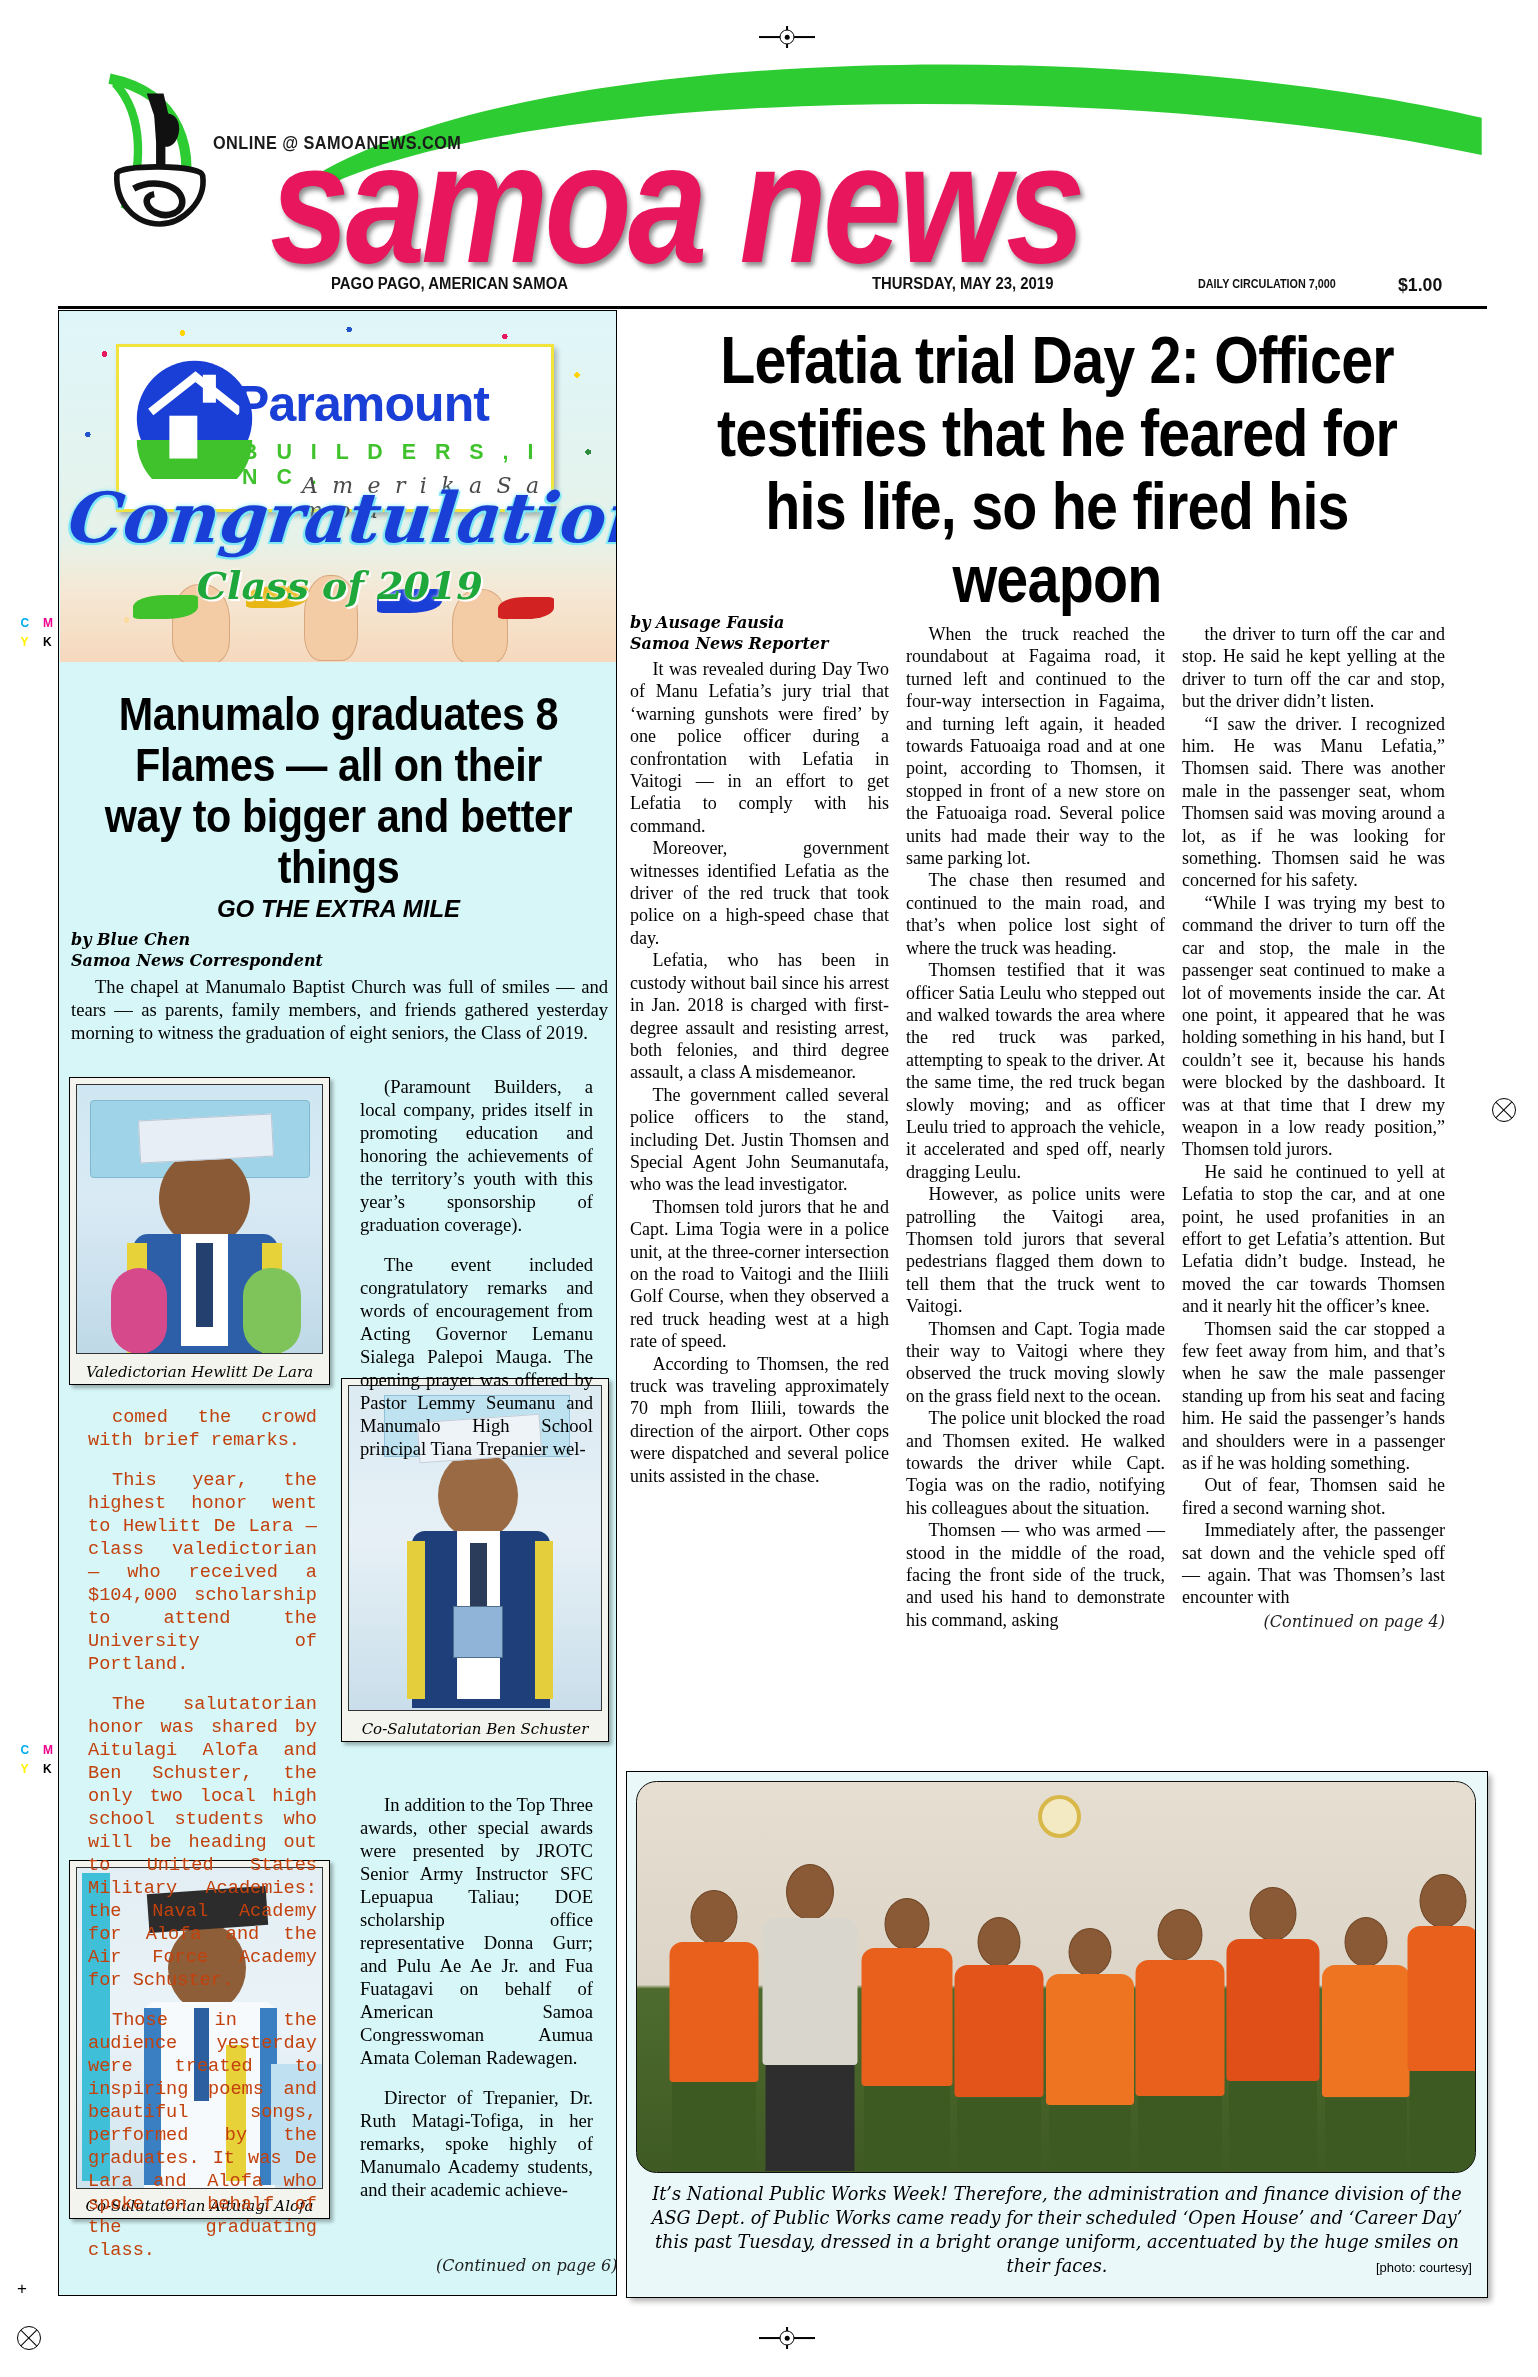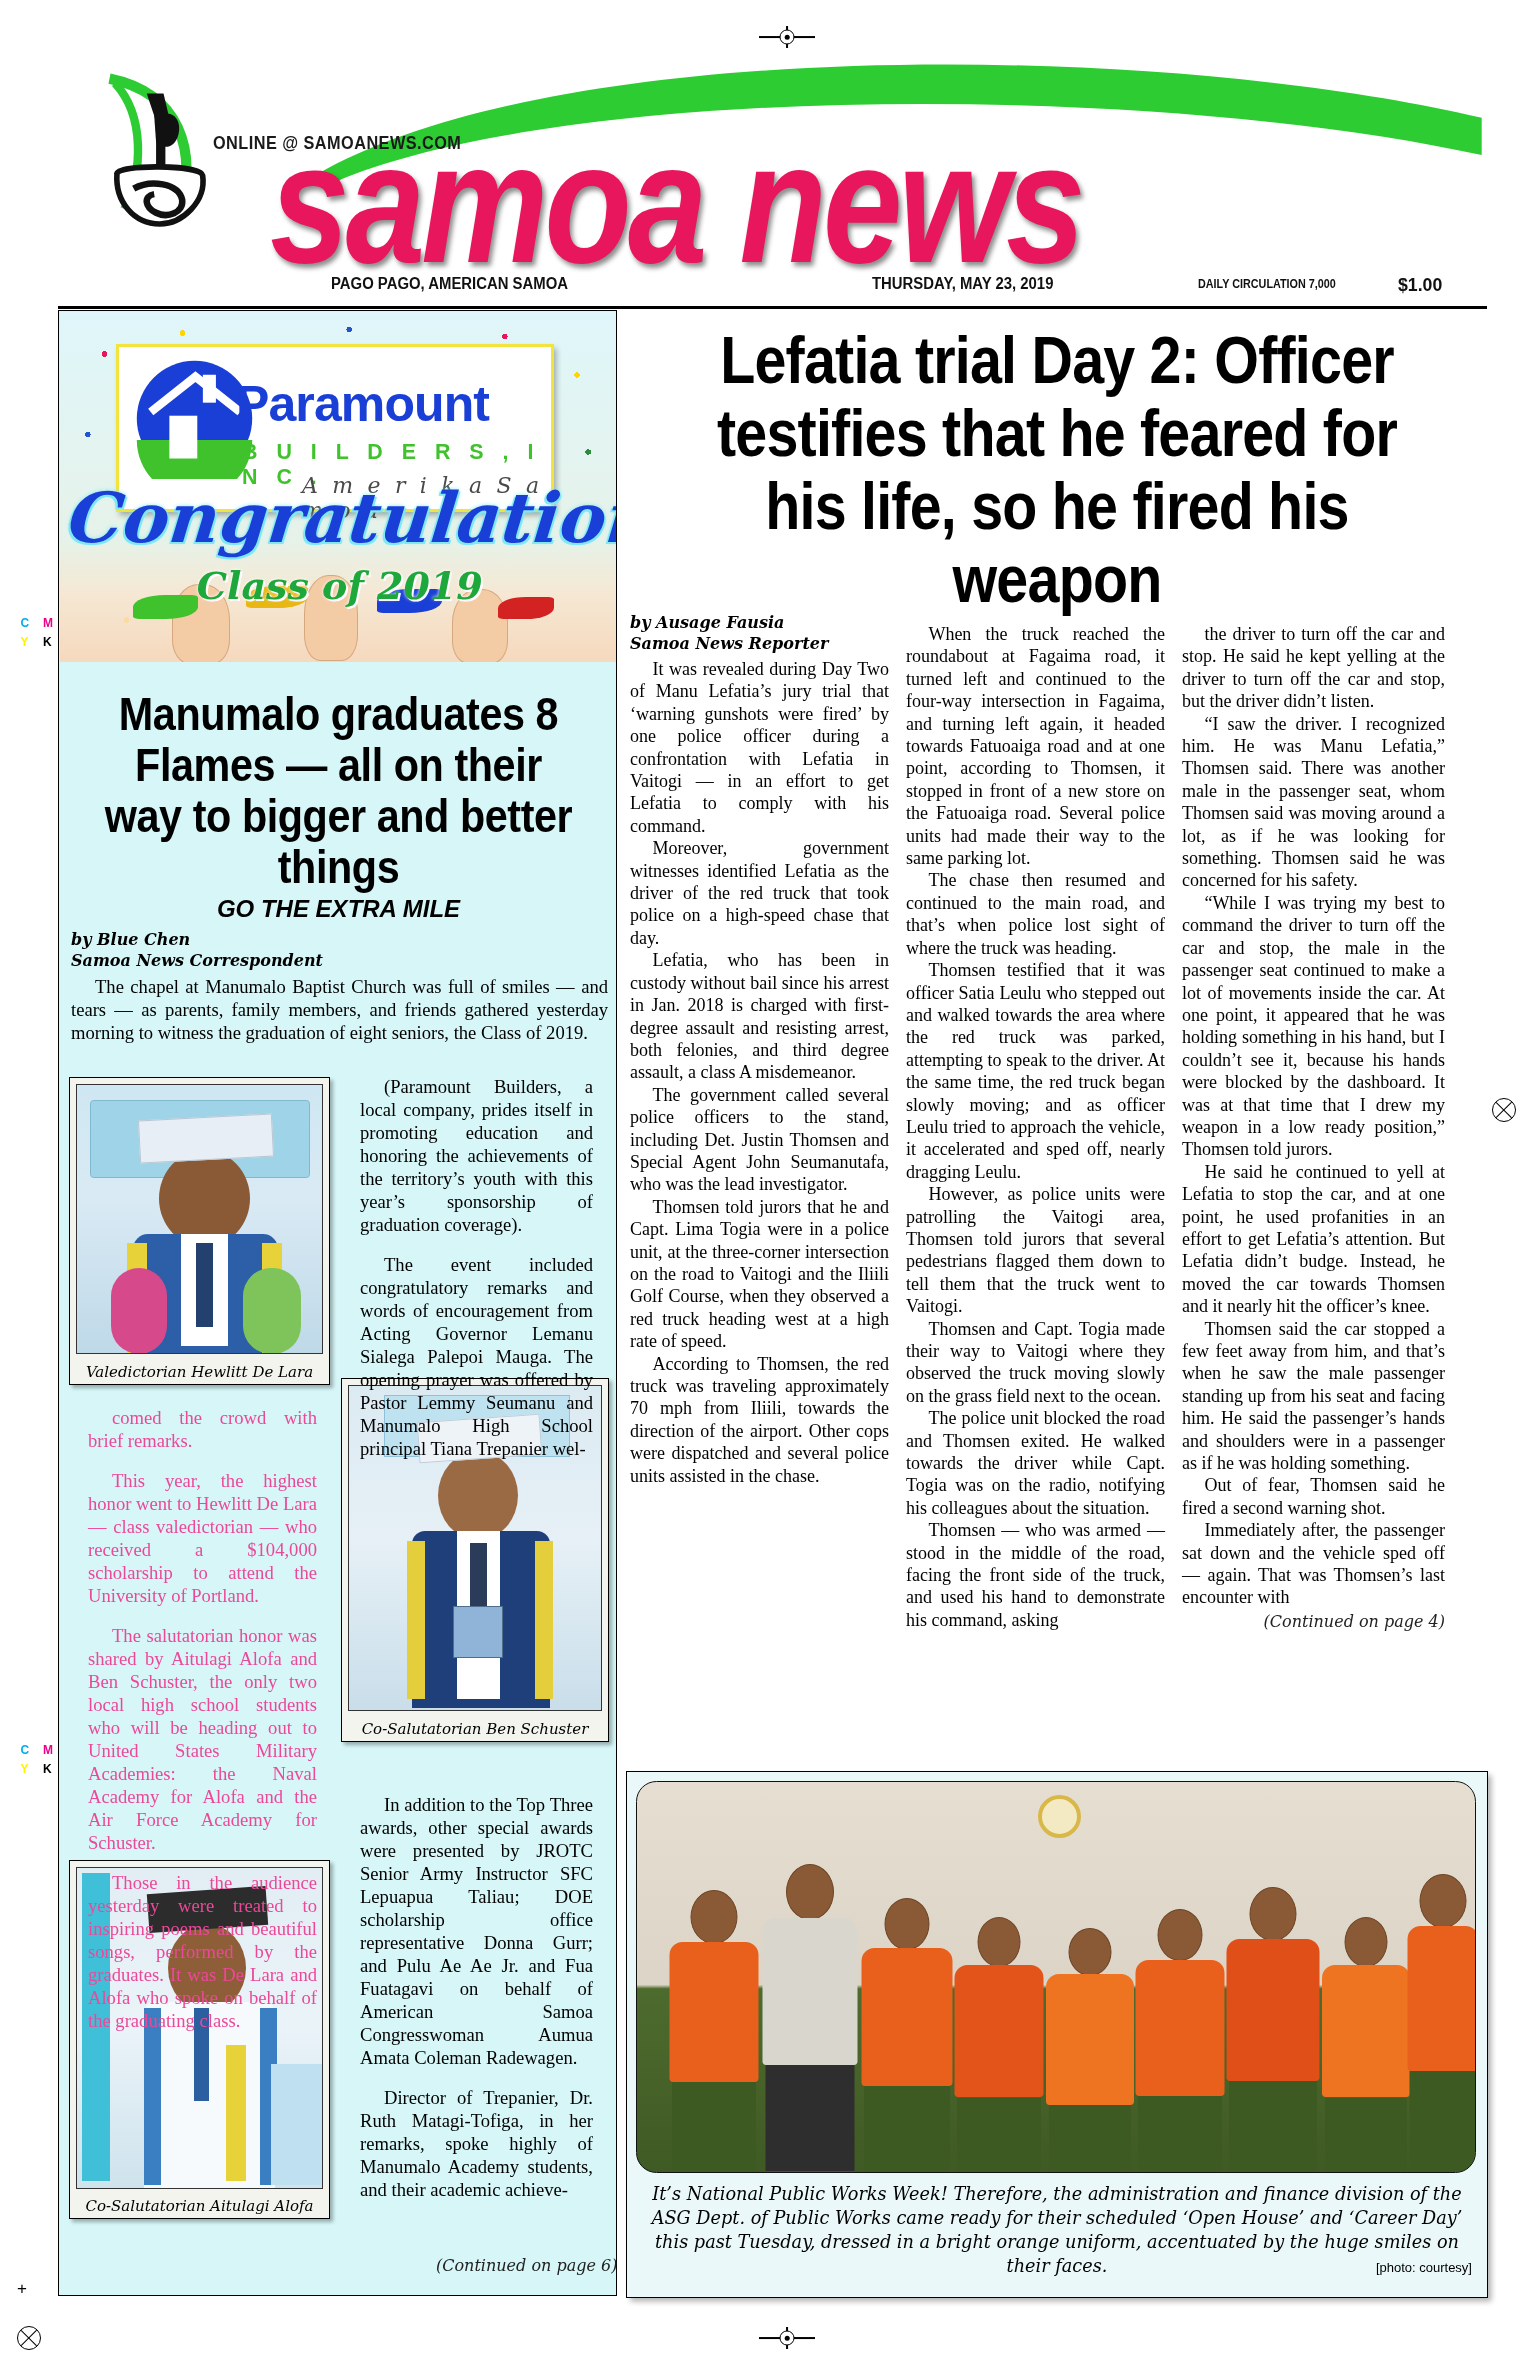--- a/index.html
+++ b/index.html
@@ -214,21 +214,21 @@
   }
   .lead-left {
     position: absolute; left: 71px; top: 975px; width: 537px;
     font-size: 18.6px; line-height: 23px; text-align: justify;
     text-indent: 24px; color: #000;
   }
 
   
   .lcolA {
     position: absolute; left: 71px; top: 1389px; width: 263px;
-    font-size: 18.6px; line-height: 23px; text-align: justify; color: #ec4899;
+    font-size: 18.6px; line-height: 23px; text-align: justify; color: #c2410c; font-family: Liberation Mono, monospace;
   }
   .lcolB {
     position: absolute; left: 343px; top: 1058px; width: 267px;
     font-size: 18.6px; line-height: 23px; text-align: justify; color: #000;
   }
   .lcolA p, .lcolB p { text-indent: 24px; margin: 17px; }
 
   
   .photo-frame {
     position: absolute; background: #F4F4EE;

